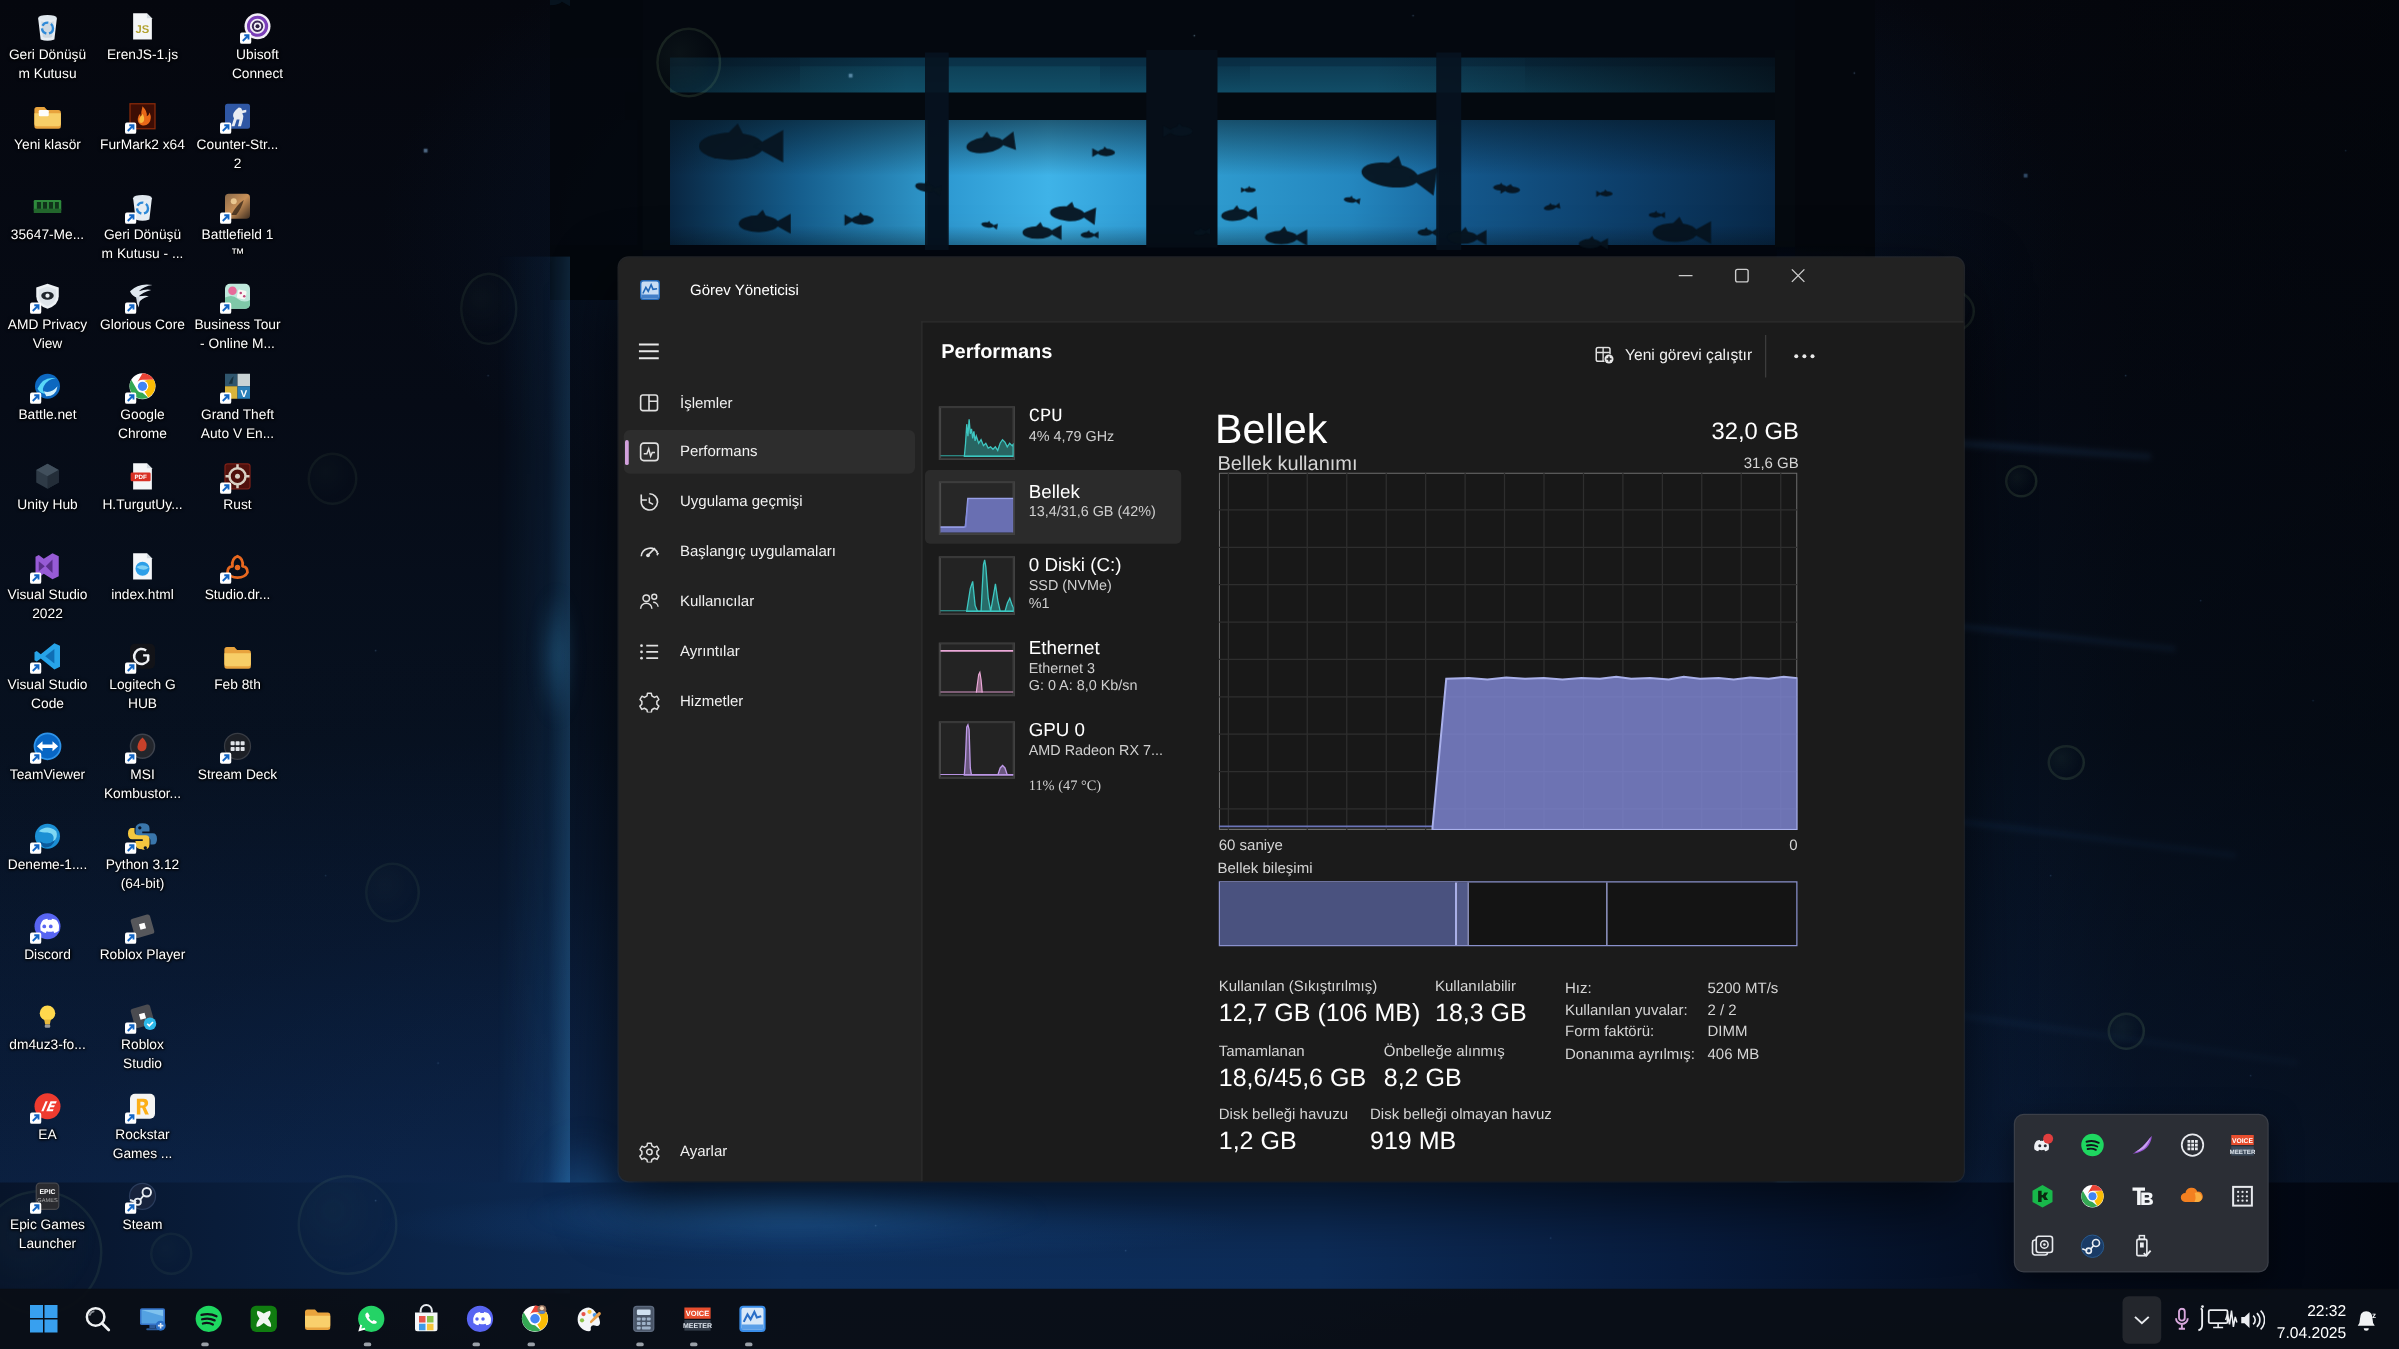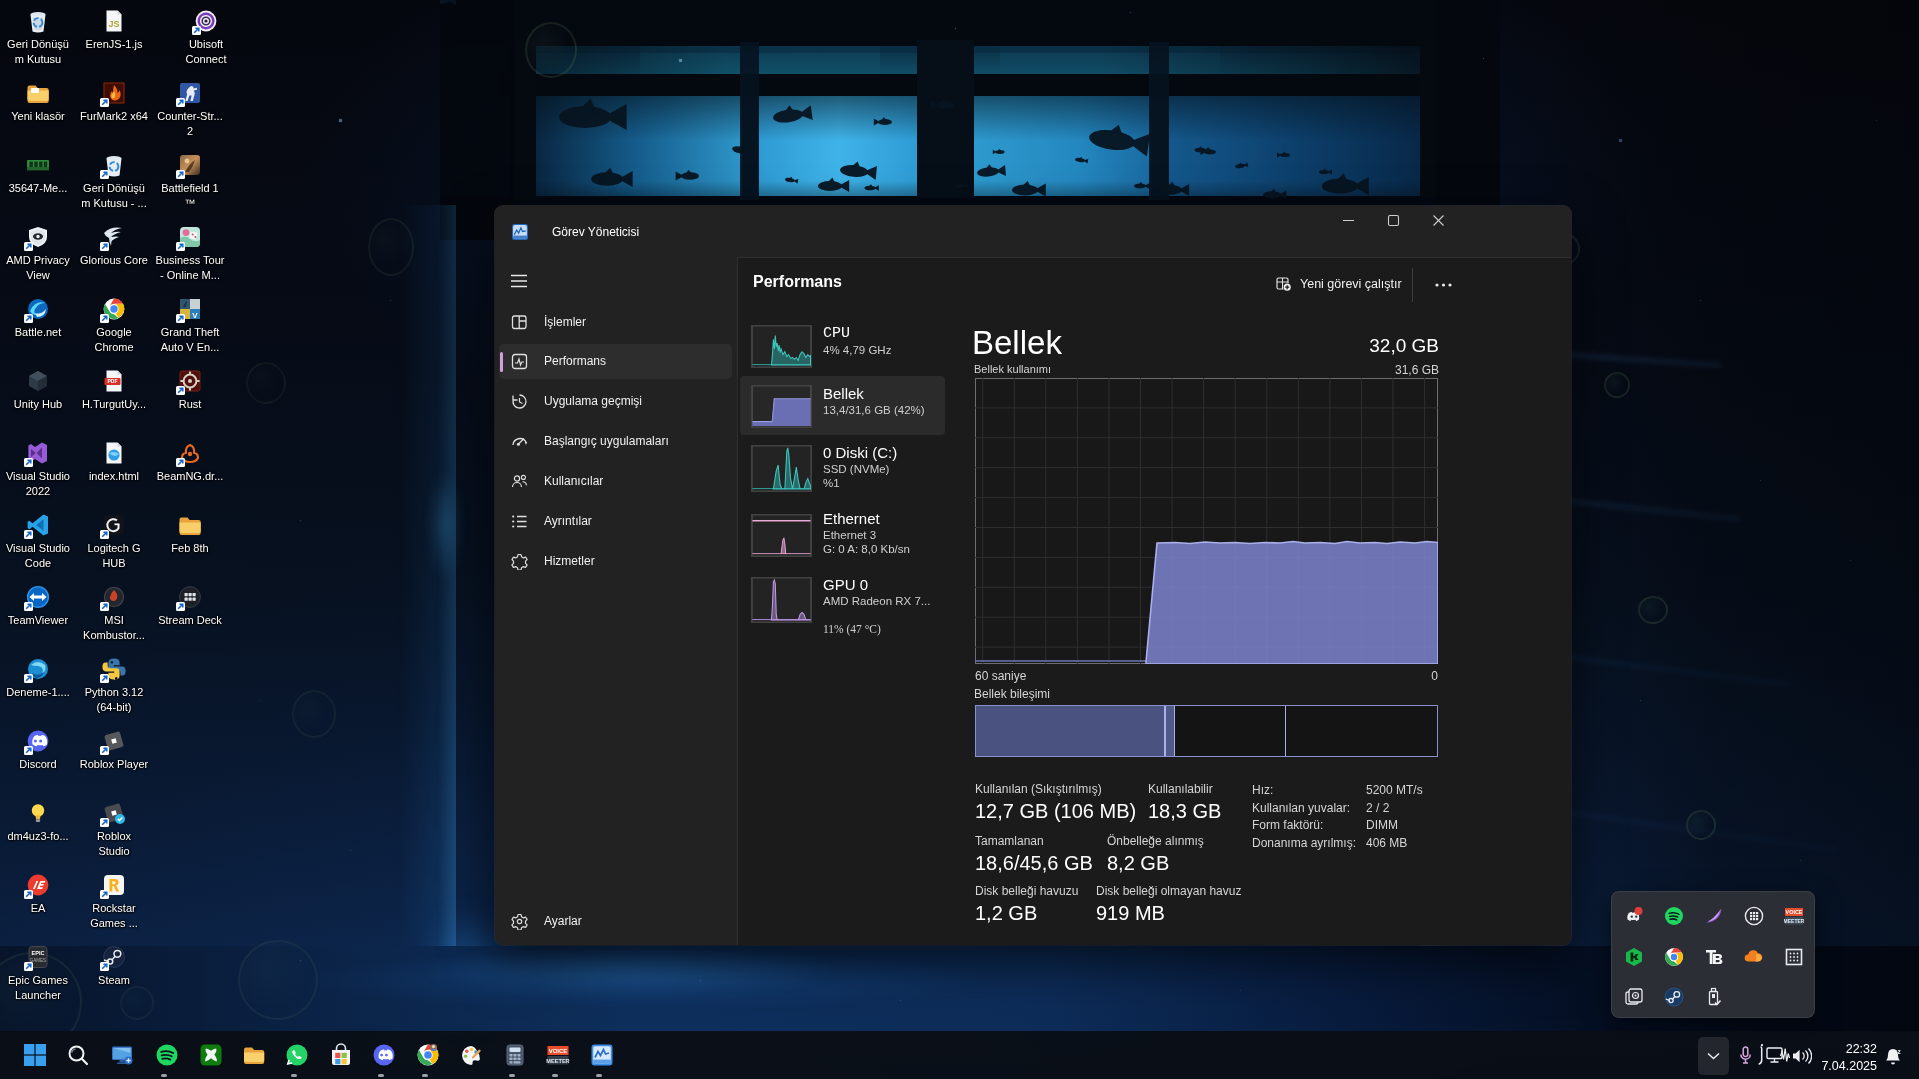--- a/index.html
+++ b/index.html
@@ -743,21 +743,21 @@
 <svg width="26" height="26">
             <path d="M5,18 q0,-5 4,-5 q-1,-6 4,-8 q5,2 4,8 q4,0 4,5 q-2,4 -8,4 q-6,0 -8,-4Z" fill="none" stroke="#e8681f" stroke-width="2.2" stroke-linejoin="round"></path>
             <circle cx="13" cy="14" r="2.2" fill="#e8681f"></circle>
           </svg>
 <span class="sc">
             <svg width="9" height="9">
               <path d="M2.2,6.8 L6.6,2.4 M3.4,2.2 L6.8,2.2 L6.8,5.6" stroke="#1467c6" stroke-width="1.5" fill="none"></path>
             </svg>
           </span>
 </div>
-        <div class="lbl">BeamNG.dr...</div>
+        <div class="lbl">Studio.dr...</div>
       </div>
 <div class="dic" style="left:152px;top:512px">
         <div class="ig">
 <svg width="26" height="26">
             <path d="M2.5,7.5 q0,-2 2,-2 h6 l2.2,2.4 h9 q2,0 2,2 v11 q0,2 -2,2 h-17.2 q-2,0 -2,-2Z" fill="#e8a33d"></path>
             <path d="M2.5,10.5 h21.2 v8.4 q0,2 -2,2 h-17.2 q-2,0 -2,-2Z" fill="#f7ce67"></path>
           </svg>
 </div>
         <div class="lbl">Feb 8th</div>
       </div>
@@ -923,21 +923,21 @@
           <rect x="0" y="0" width="61" height="46" fill="#232323" stroke="#454545" stroke-width="1"></rect>
           <path d="M0,43.5 H61" stroke="#b691e0" stroke-width="1"></path>
           <path d="M20,44 L21,30 L22,4 L23,2 L24,6 L25,38 L26,44 L48,44 L50,38 L52,36 L54,38 L56,44 L61,44 Z" fill="rgba(178,140,220,.50)" stroke="#bf9ae8" stroke-width="1.1"></path>
         </svg>
       <div class="abs ltitle" style="left:85px;top:318px;">GPU 0</div>
       <div class="abs lsub" style="left:85px;top:337px;">AMD Radeon RX 7...</div>
       <div class="abs lsub" style="left:85px;top:365px;font-family:Liberation Serif, serif;">11%  (47 °C)</div>
 
       <div class="abs" style="left:234px;top:66px;font-size:33px;color:#fff;">Bellek</div>
       <div class="abs" style="left:501px;top:77px;width:200px;text-align:right;font-size:19px;color:#fff;">32,0 GB</div>
-      <div class="abs" style="left:236px;top:105px;font-size:11px;color:#d5d5d5;">Bellek kullanımı</div>
+      <div class="abs" style="left:236px;top:105px;font-size:16px;color:#d5d5d5;">Bellek kullanımı</div>
       <div class="abs" style="left:501px;top:105px;width:200px;text-align:right;font-size:12px;color:#d5d5d5;">31,6 GB</div>
       <svg class="abs" style="left:237px;top:120px" width="463" height="286" viewBox="0 0 463 286">
         <rect x="0.5" y="0.5" width="462" height="285" fill="#181818" stroke="#6e6e6e" stroke-width="1"></rect>
         <g stroke="#2e2e2e" stroke-width="1">
           <path d="M7.7,0 V286 M39.3,0 V286 M70.8,0 V286 M102.4,0 V286 M134,0 V286 M165.5,0 V286 M197.1,0 V286 M228.6,0 V286 M260.2,0 V286 M291.8,0 V286 M323.3,0 V286 M354.9,0 V286 M386.4,0 V286 M418,0 V286 M449.6,0 V286"></path>
           <path d="M0,29.9 H463 M0,59.8 H463 M0,89.7 H463 M0,119.6 H463 M0,149.5 H463 M0,179.4 H463 M0,209.3 H463 M0,239.2 H463 M0,269.1 H463"></path>
         </g>
         <path d="M0,283 H171" stroke="#6b74b8" stroke-width="1.4" fill="none"></path>
         <path d="M171,284 L182,165 L200,164.5 L215,165.5 L230,164 L245,165 L260,164.5 L275,165.5 L290,164.5 L305,165 L318,163.5 L330,165 L345,164.5 L360,165.5 L372,163.5 L385,165 L400,164.5 L412,165.5 L425,164 L440,165 L452,163.5 L463,164.5 V286 H171 Z" fill="rgba(128,136,214,.82)" stroke="#a9b0ea" stroke-width="1.6"></path>
       </svg>

